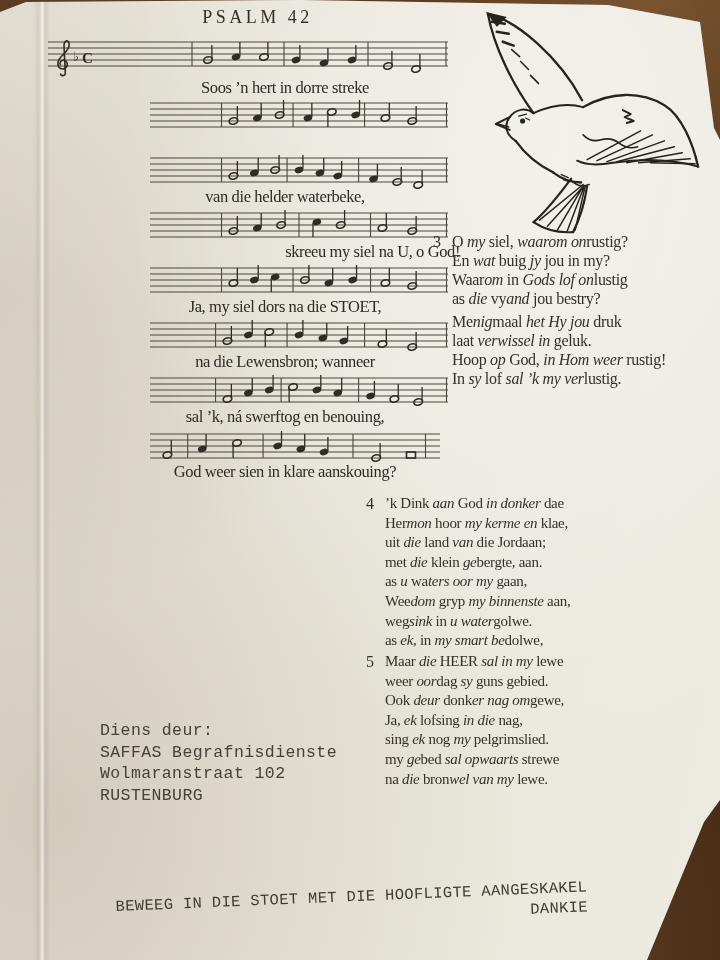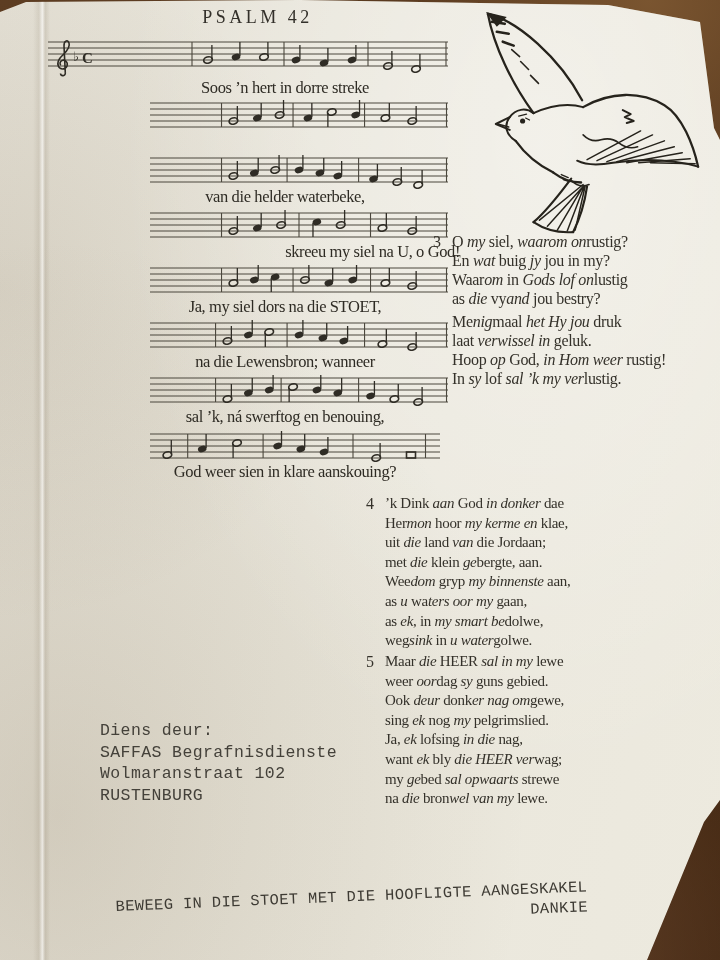--- a/index.html
+++ b/index.html
@@ -296,36 +296,35 @@
       </div>
     </div>
 
     <div class="verse v-b" style="left:366px;top:494px;width:330px;">
       <span class="vnum">4</span>
       <div class="vbody">
         <div class="vline">’k Dink <i>aan</i> God <i>in donker</i> dae</div>
         <div class="vline">Her<i>mon</i> hoor <i>my kerme en</i> klae,</div>
         <div class="vline">uit <i>die</i> land <i>van</i> die Jordaan;</div>
         <div class="vline">met <i>die</i> klein <i>ge</i>bergte, aan.</div>
+        <div class="vline">as <i>u</i> wa<i>ters oor my</i> gaan,</div>
         <div class="vline">Wee<i>dom</i> gryp <i>my binnenste</i> aan,</div>
-        <div class="vline">as <i>u</i> wa<i>ters oor my</i> gaan,</div>
+        <div class="vline">weg<i>sink</i> in <i>u water</i>golwe.</div>
         <div class="vline">as <i>ek</i>, in <i>my smart be</i>dolwe,</div>
-        <div class="vline">weg<i>sink</i> in <i>u water</i>golwe.</div>
       </div>
     </div>
 
     <div class="verse v-b" style="left:366px;top:652px;width:330px;">
       <span class="vnum">5</span>
       <div class="vbody">
         <div class="vline">Maar <i>die</i> HEER <i>sal in my</i> lewe</div>
         <div class="vline">weer <i>oor</i>dag <i>sy</i> guns gebied.</div>
         <div class="vline">Ook <i>deur</i> donk<i>er nag om</i>gewe,</div>
+        <div class="vline">Ja, <i>ek</i> lofsing <i>in die</i> nag,</div>
         <div class="vline">sing <i>ek</i> nog <i>my</i> pelgrimslied.</div>
-        <div class="vline">Ja, <i>ek</i> lofsing <i>in die</i> nag,</div>
-        <div class="vline">want <i>ek</i> bly <i>die HEER ver</i>wag;</div>
         <div class="vline">my <i>ge</i>bed <i>sal opwaarts</i> strewe</div>
         <div class="vline">na <i>die</i> bron<i>wel van my</i> lewe.</div>
       </div>
     </div>
 
     <div class="service">
       <div>Diens deur:</div>
       <div>SAFFAS Begrafnisdienste</div>
       <div>Wolmaranstraat 102</div>
       <div>RUSTENBURG</div>

